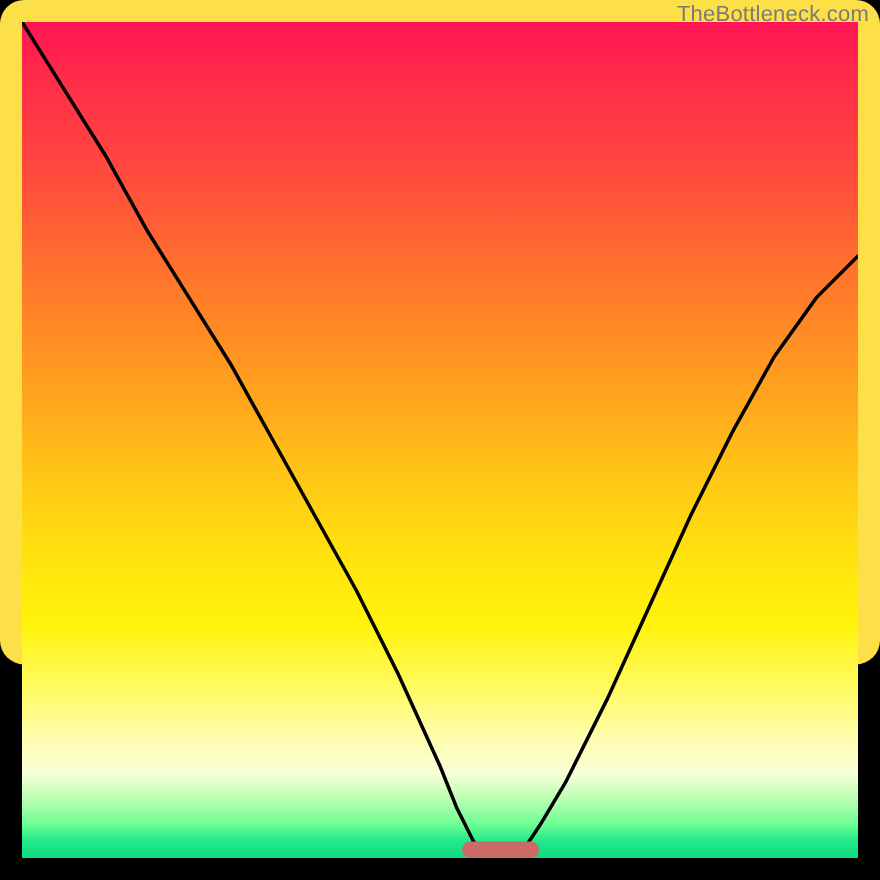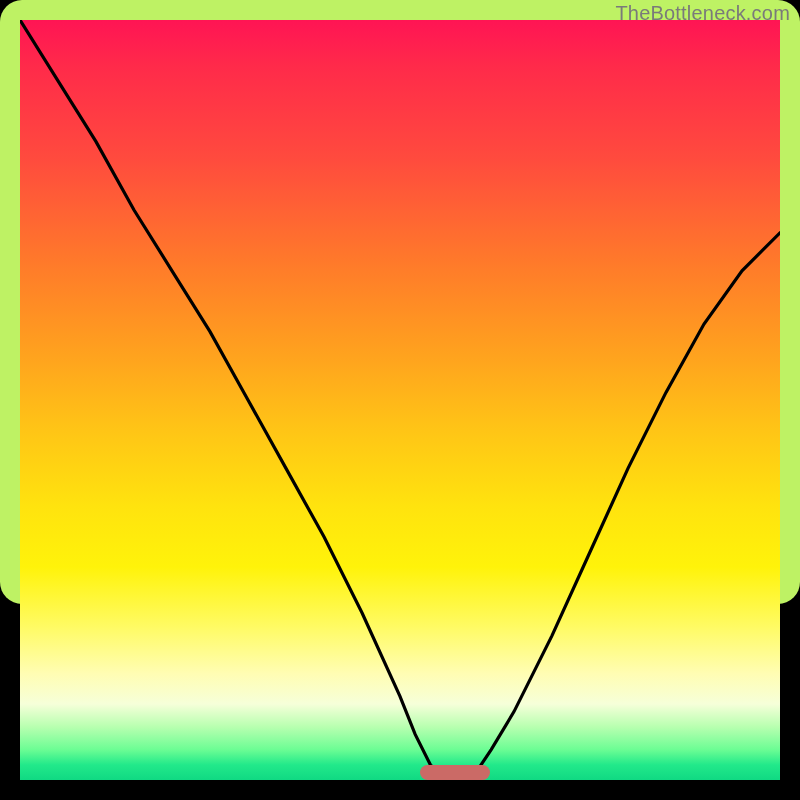--- a/index.html
+++ b/index.html
@@ -8,21 +8,21 @@
     width: 800px;
     height: 800px;
     background: #000;
     overflow: hidden;
     font-family: Arial, Helvetica, sans-serif;
   }
   .stage {
     position: relative;
     width: 800px;
     height: 604px;
-    background: #bef264;
+    background: #fde047;
     border-radius: 22px;
   }
   .plot-area {
     position: absolute;
     left: 20px;
     top: 20px;
     width: 760px;
     height: 760px;
     
     background: linear-gradient(

